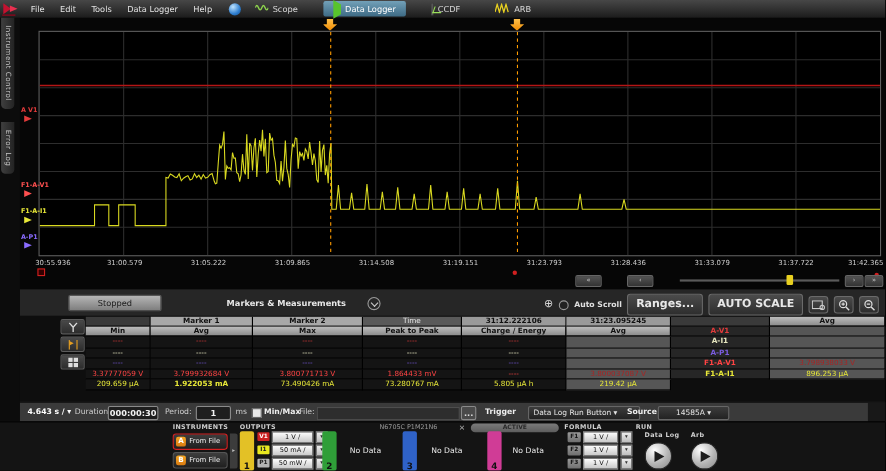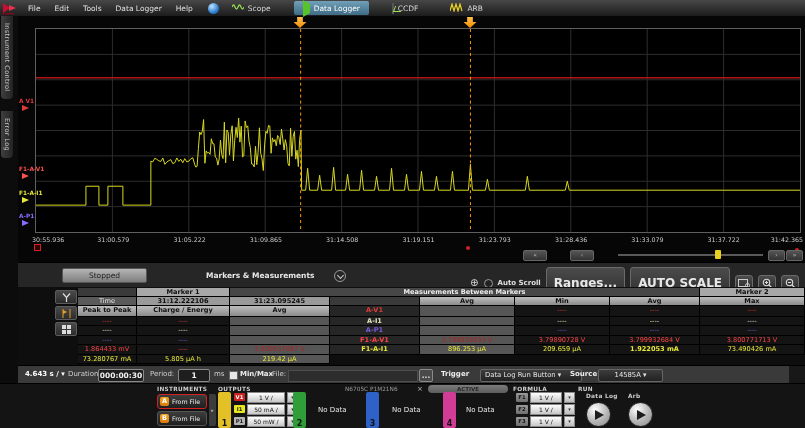--- a/index.html
+++ b/index.html
@@ -48,21 +48,21 @@
                text-align:center;line-height:13px;}
   .mm-label{position:absolute;left:188px;top:8px;font-size:7.5px;font-weight:bold;color:#e8e8e8;}
   .mm-chevron{position:absolute;left:316px;top:7px;width:10px;height:10px;border:1px solid #9a9a9a;border-radius:50%;}
   .mm-chevron::after{content:"";position:absolute;left:2.5px;top:2px;width:4px;height:4px;
                      border-left:1.5px solid #ccc;border-bottom:1.5px solid #ccc;transform:rotate(-45deg);}
   .tb-right{position:absolute;right:6px;top:4px;display:flex;align-items:center;gap:5px;}
   .crosshair{font-size:10px;color:#d8d8d8;line-height:14px;}
   .radio{width:7px;height:7px;border:1px solid #999;border-radius:50%;background:#222;}
   .tb-text{font-size:7px;font-weight:bold;color:#e0e0e0;}
   .tb-btn{height:14px;background:linear-gradient(#4b4b4b,#2d2d2d);border:1px solid #6a6a6a;border-radius:3px;
-          color:#e8e8e8;font-size:12px;font-weight:bold;line-height:14px;padding:8px 7px;text-align:right;}
+          color:#e8e8e8;font-size:10px;font-weight:bold;line-height:14px;padding:2px 7px;text-align:right;}
   .icon-btn{width:16px;height:14px;background:linear-gradient(#4b4b4b,#2d2d2d);border:1px solid #6a6a6a;
             border-radius:3px;display:flex;align-items:center;justify-content:center;}
   
   .meas-region{position:absolute;left:18px;top:287px;width:787px;height:78px;background:#0e0e0e;}
   .rail{position:absolute;left:37px;top:3px;width:22px;}
   .rail-btn{width:20px;height:12px;margin-bottom:2px;background:linear-gradient(#4a4a4a,#2c2c2c);
             border:1px solid #5c5c5c;border-radius:2px;display:flex;align-items:center;justify-content:center;}
   .tbl{position:absolute;left:60px;top:1px;display:grid;
        grid-template-columns:59px 93px 100px 90px 95px 95px 90px 105px;
        grid-template-rows:9px 9px 11px repeat(5,9.4px);}
@@ -287,21 +287,20 @@
             <rect x="0" y="0" width="4" height="4" fill="#ddd"></rect>
             <rect x="5" y="0" width="4" height="4" fill="#ddd"></rect>
             <rect x="0" y="5" width="4" height="4" fill="#ddd"></rect>
             <rect x="5" y="5" width="4" height="4" fill="#ddd"></rect>
           </svg>
       </div>
     </div>
     <div class="tbl" id="meas-table">
         <div class="c-hd-dark"></div>
         <div class="c-mk">Marker 1</div>
-        <div class="c-bt">Measurements Between Markers</div>
         <div class="c-mk">Marker 2</div>
         <div class="c-time">Time</div>
         <div class="c-mktime">31:12.222106</div>
         <div class="c-mktime">31:23.095245</div>
         <div class="c-stat" style="background: rgb(58, 58, 58);"></div>
         <div class="c-stat">Avg</div>
         <div class="c-stat">Min</div>
         <div class="c-stat">Avg</div>
         <div class="c-stat">Max</div>
         <div class="c-stat">Peak to Peak</div>
@@ -326,21 +325,21 @@
         <div class="c-label" style="color: rgb(122, 92, 224);">A-P1</div>
         <div class="c-mcol" style="color: rgb(122, 92, 224);"></div>
         <div class="c-val" style="color: rgb(122, 92, 224);">----</div>
         <div class="c-val" style="color: rgb(122, 92, 224);">----</div>
         <div class="c-val" style="color: rgb(122, 92, 224);">----</div>
         <div class="c-val" style="color: rgb(122, 92, 224);">----</div>
         <div class="c-val" style="color: rgb(122, 92, 224);">----</div>
         <div class="c-mcol" style="color: rgb(122, 92, 224);"></div>
         <div class="c-label" style="color: rgb(255, 68, 68);">F1-A-V1</div>
         <div class="c-mcol" style="color: rgb(168, 36, 36);">3.798938033 V</div>
-        <div class="c-val" style="color: rgb(255, 68, 68);">3.79890728 V</div>
+        <div class="c-val" style="color: rgb(255, 68, 68);">3.37777059 V</div>
         <div class="c-val" style="color: rgb(255, 68, 68);">3.799932684 V</div>
         <div class="c-val" style="color: rgb(255, 68, 68);">3.800771713 V</div>
         <div class="c-val" style="color: rgb(255, 68, 68);">1.864433 mV</div>
         <div class="c-val" style="color: rgb(255, 68, 68);">----</div>
         <div class="c-mcol" style="color: rgb(168, 36, 36);">3.800037087 V</div>
         <div class="c-label" style="color: rgb(232, 232, 56);">F1-A-I1</div>
         <div class="c-mcol" style="color: rgb(232, 232, 56);">896.253 µA</div>
         <div class="c-val" style="color: rgb(232, 232, 56);">209.659 µA</div>
         <div class="c-val" style="color: rgb(232, 232, 56); font-weight: bold;">1.922053 mA</div>
         <div class="c-val" style="color: rgb(232, 232, 56);">73.490426 mA</div>

